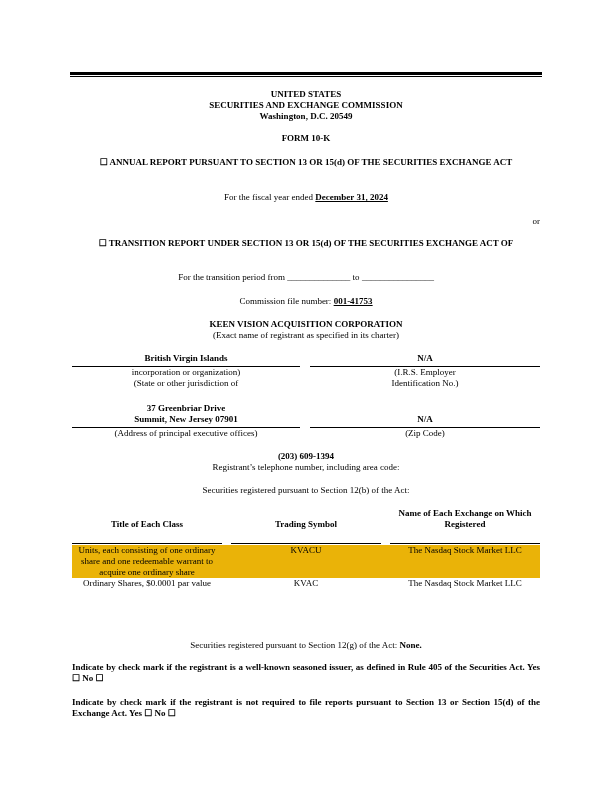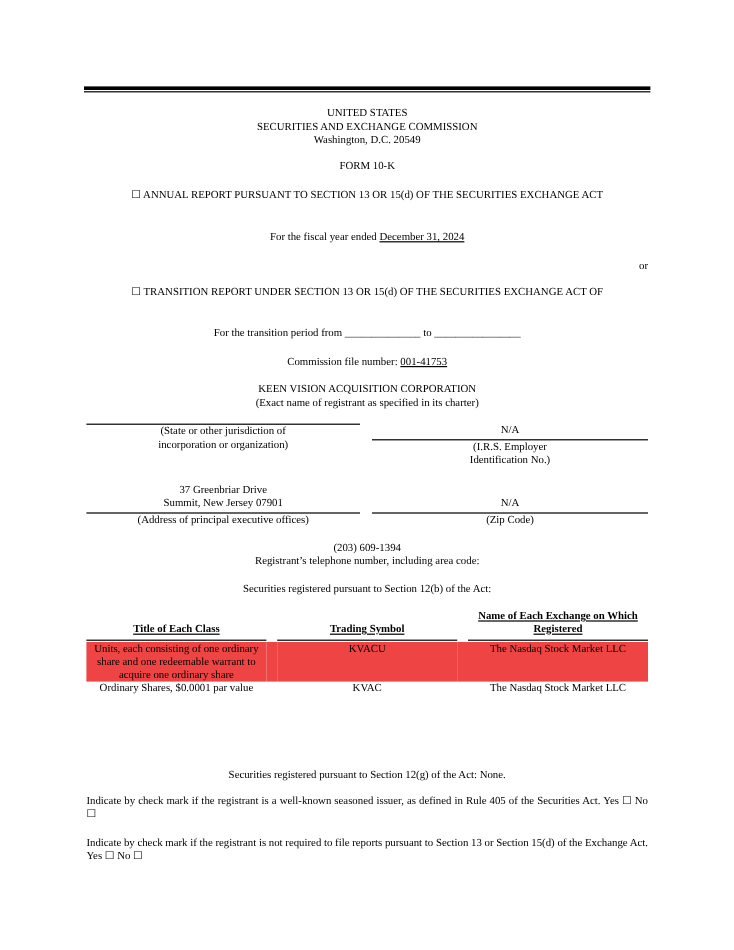--- a/index.html
+++ b/index.html
@@ -5,32 +5,32 @@
   html, body { margin: 0; padding: 0; background: #ffffff; }
   body {
     width: 612px; height: 792px; position: relative; overflow: hidden;
     font-family: "Liberation Serif", "DejaVu Serif", serif;
     color: #000; font-size: 9px; line-height: 11px;
   }
   .page { position: absolute; left: 72px; top: 0; width: 468px; }
   .toprule { position: absolute; left: 70px; top: 72px; width: 472px; height: 4px;
     border-top: 3px solid #000; border-bottom: 1px solid #000; box-sizing: border-box; height: 5px; }
   .center { text-align: center; }
-  .bold { font-weight: normal; }
+  .bold { font-weight: bold; }
   .u { text-decoration: underline; }
   .abs { position: absolute; left: 0; width: 468px; }
   .two { position: absolute; left: 0; width: 468px; }
   .two .l { position: absolute; left: 0; width: 228px; text-align: center; }
   .two .r { position: absolute; left: 238px; width: 230px; text-align: center; }
   .rule { border-top: 1.5px solid #000; }
   table.sec { position: absolute; left: 0; top: 497px; width: 468px; border-collapse: separate; border-spacing: 0; }
   table.sec th { font-weight: bold; vertical-align: bottom; text-align: center; padding: 0 0 1px 0; }
-  table.sec th .hr { border-bottom: 1.5px solid #000; padding-bottom: 3px; text-decoration: underline; }
+  table.sec th .hr { border-bottom: 1.5px solid #000; padding-bottom: 13px; }
   table.sec td { text-align: center; vertical-align: top; padding: 0; line-height: 11px; }
-  table.sec tr.shade td.c { background: #ef4444; }
+  table.sec tr.shade td.c { background: #eab308; }
   table.sec td.gap { width: 9px; }
   .row3 td.bot { vertical-align: bottom; }
   .para { text-align: justify; }
 </style>
 </head>
 <body>
 
 <div class="toprule"></div>
 
 <div class="page">
@@ -65,23 +65,24 @@
     <span>Commission file number: </span><span class="bold u">001-41753</span>
   </div>
 
   <div class="abs center" style="top:319px;">
     <div class="bold">KEEN VISION ACQUISITION CORPORATION</div>
     <div>(Exact name of registrant as specified in its charter)</div>
   </div>
 
   <div class="two" style="top:353px;">
     <div class="l">
+      <div class="bold" style="padding-bottom:2px;">British Virgin Islands</div>
       <div class="rule"></div>
+      <div>incorporation or organization)</div>
       <div>(State or other jurisdiction of</div>
-      <div>incorporation or organization)</div>
     </div>
     <div class="r">
       <div class="bold" style="padding-bottom:2px;">N/A</div>
       <div class="rule"></div>
       <div>(I.R.S. Employer</div>
       <div>Identification No.)</div>
     </div>
   </div>
 
   <div class="two" style="top:403px;">

